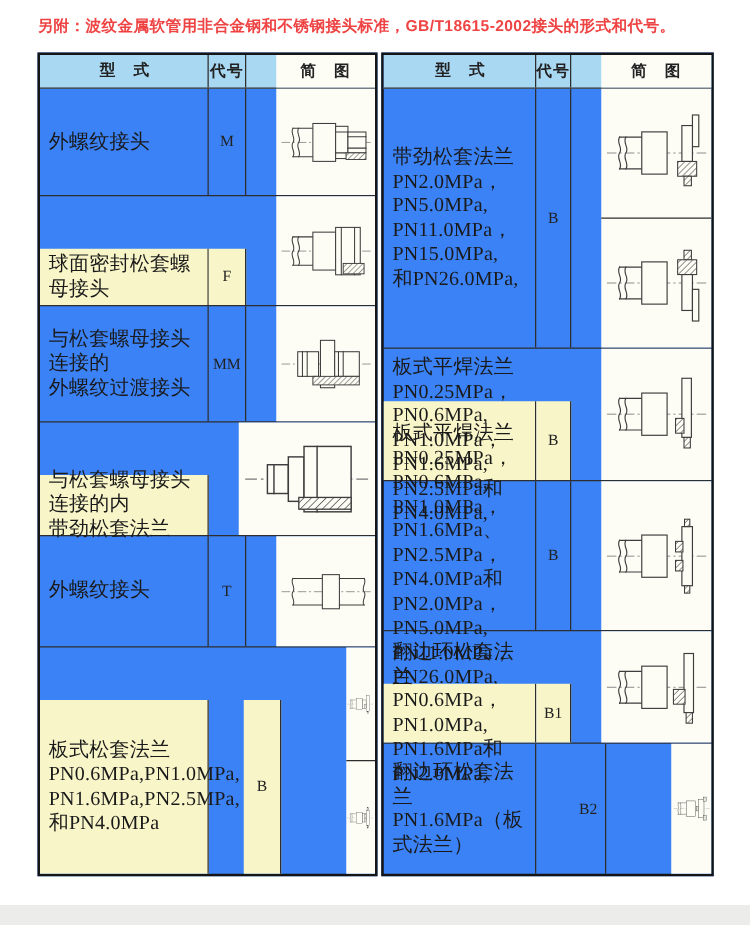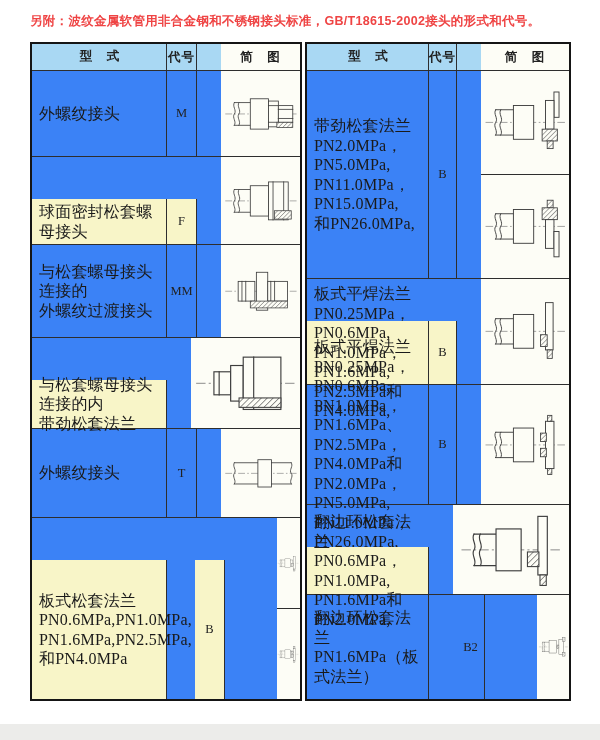--- a/index.html
+++ b/index.html
@@ -354,20 +354,21 @@
               <rect x="68" y="44" width="7" height="10" fill="url(#hp10)" stroke="#3d3d3d" stroke-width="1"></rect>
             </svg>
           </div>
       </div>
     </div>
 
     <div class="row rh90 hl">
       <div class="cell c-type">翻边环松套法兰
 PN0.6MPa，PN1.0MPa,
 PN1.6MPa和PN2.0MPa,</div>
+      <div class="cell c-code">B1</div>
       <div class="cell c-diag">
         <div class="sub">
             <svg class="fit" viewBox="0 0 100 80">
               <defs>
                 <pattern id="hp11" width="4" height="4" patternUnits="userSpaceOnUse" patternTransform="rotate(45)">
                   <rect width="4" height="4" fill="#fdfdf6"></rect>
                   <line x1="0" y1="0" x2="0" y2="4" stroke="#555" stroke-width="1.2"></line>
                 </pattern>
               </defs>
               <path d="M3,40 H97" stroke="#777" stroke-width="0.8" fill="none" stroke-dasharray="9 3 2 3"></path>

